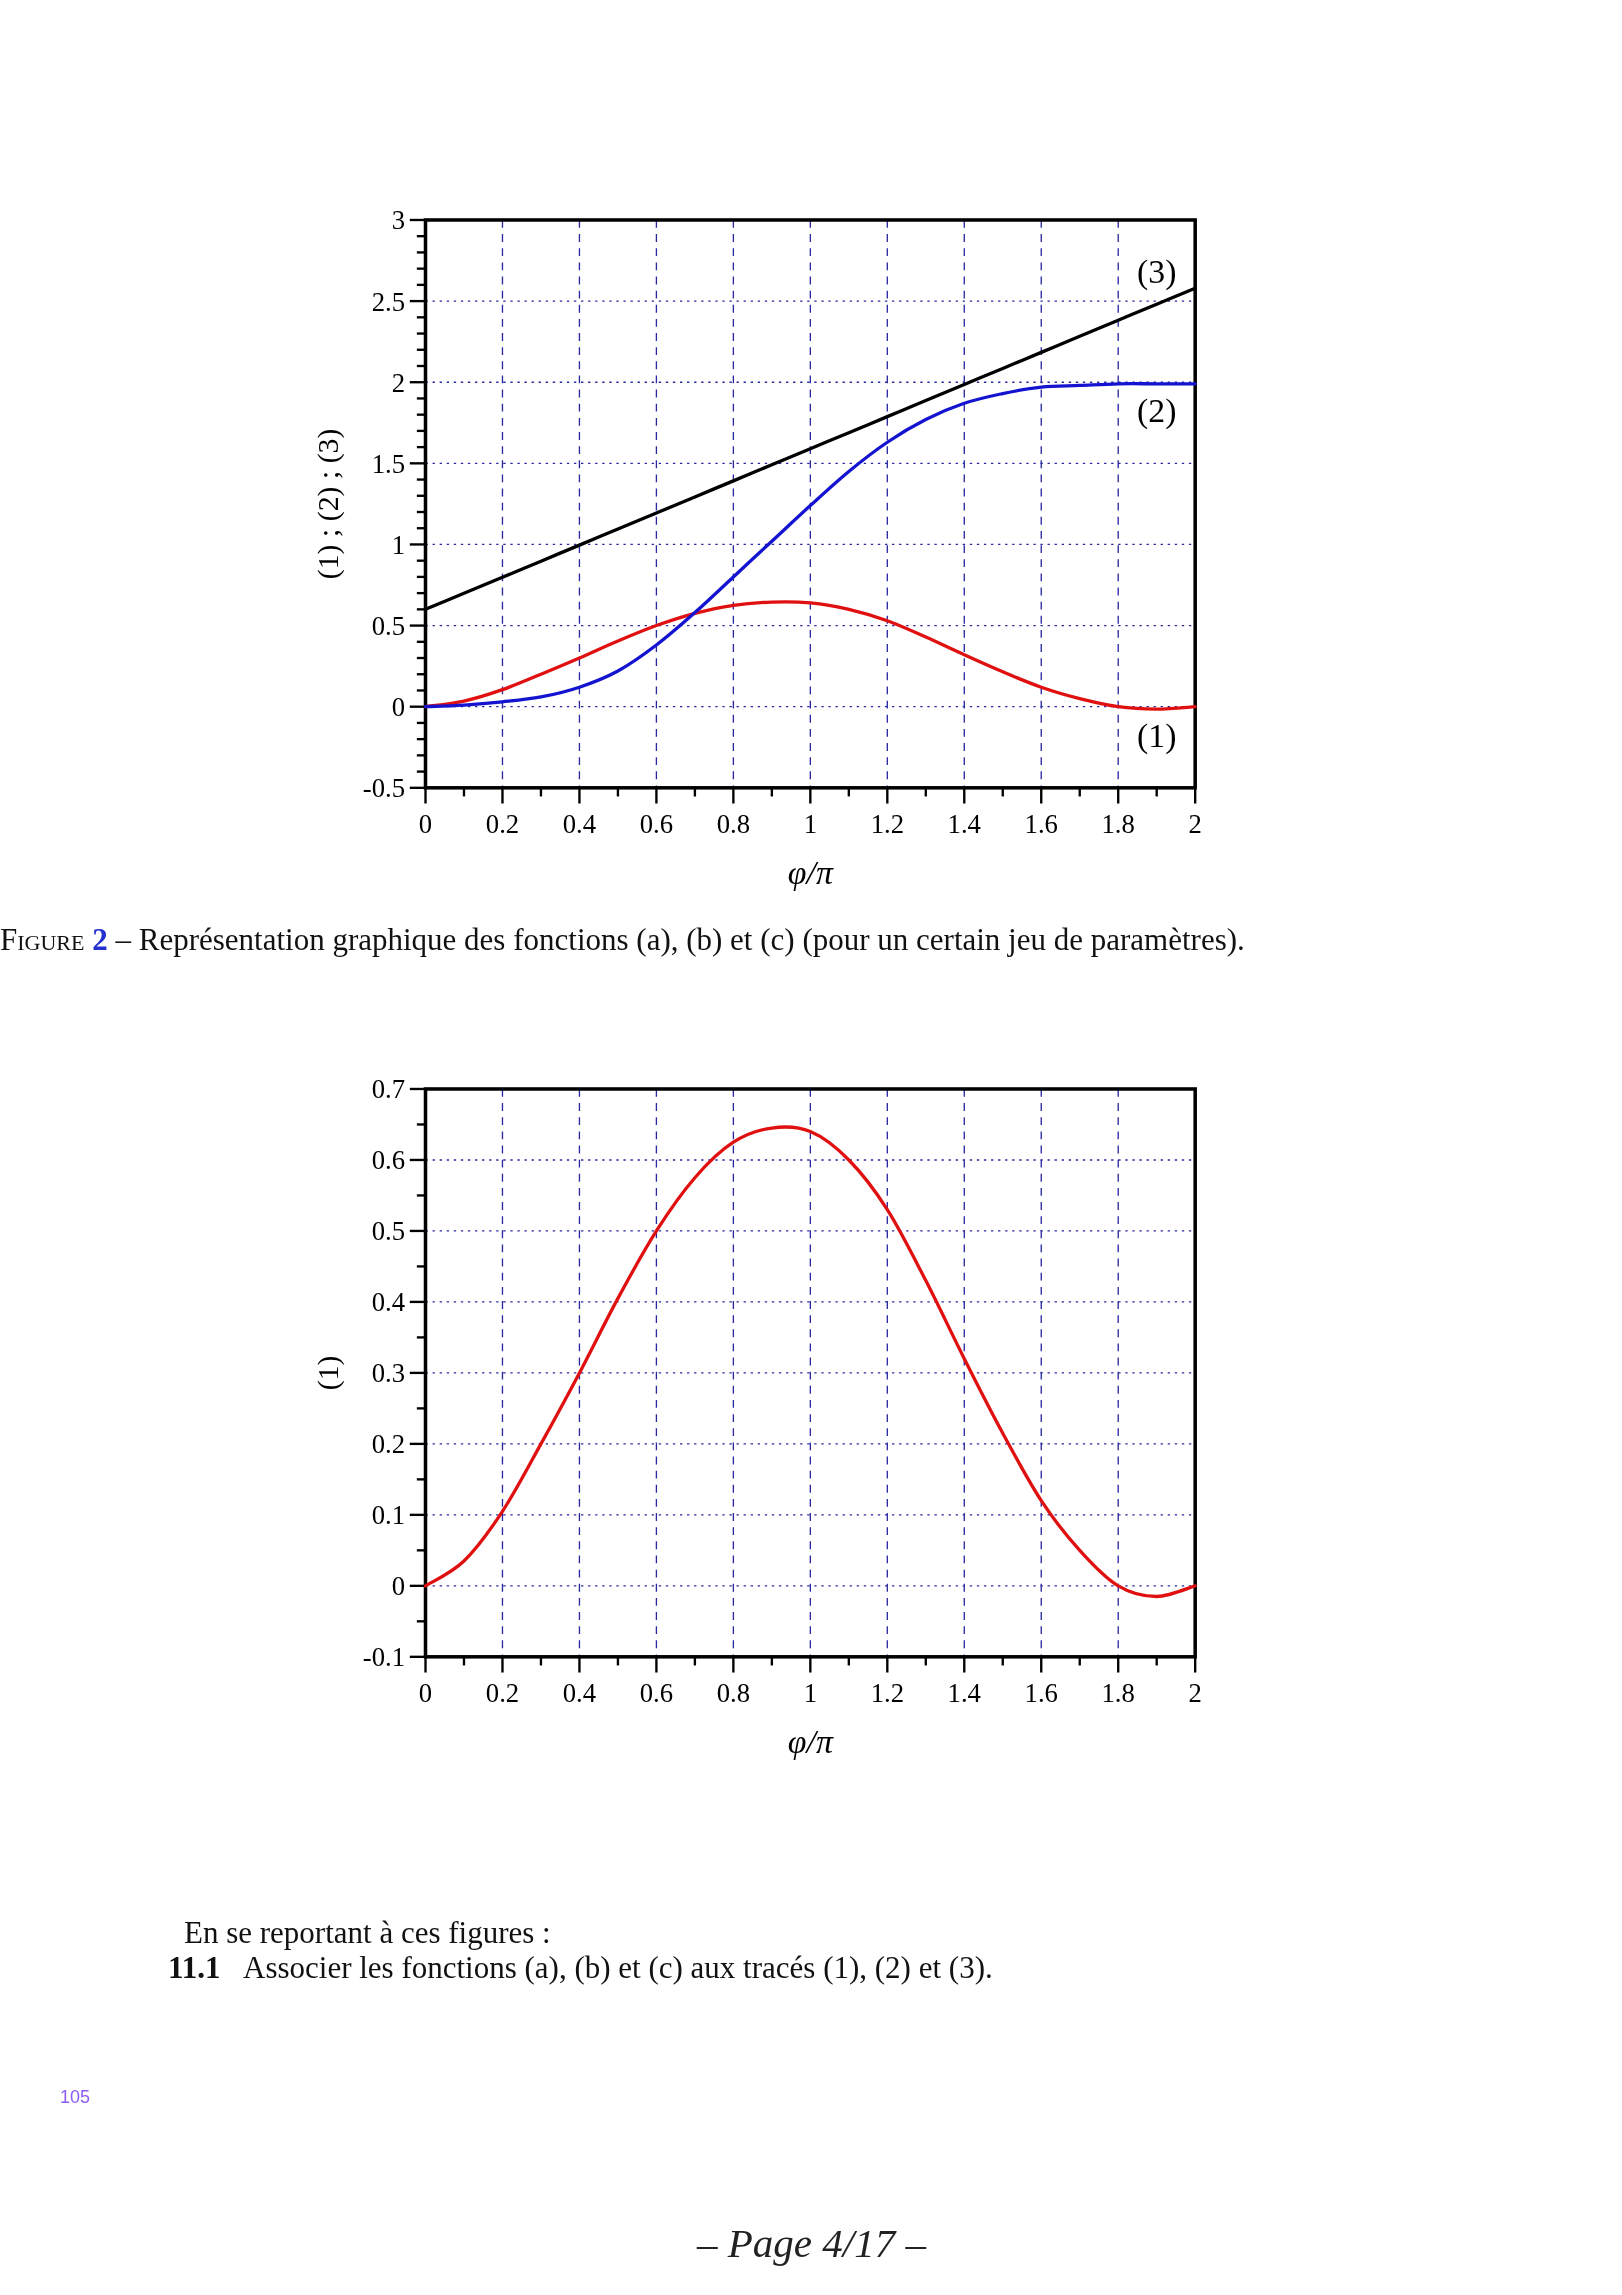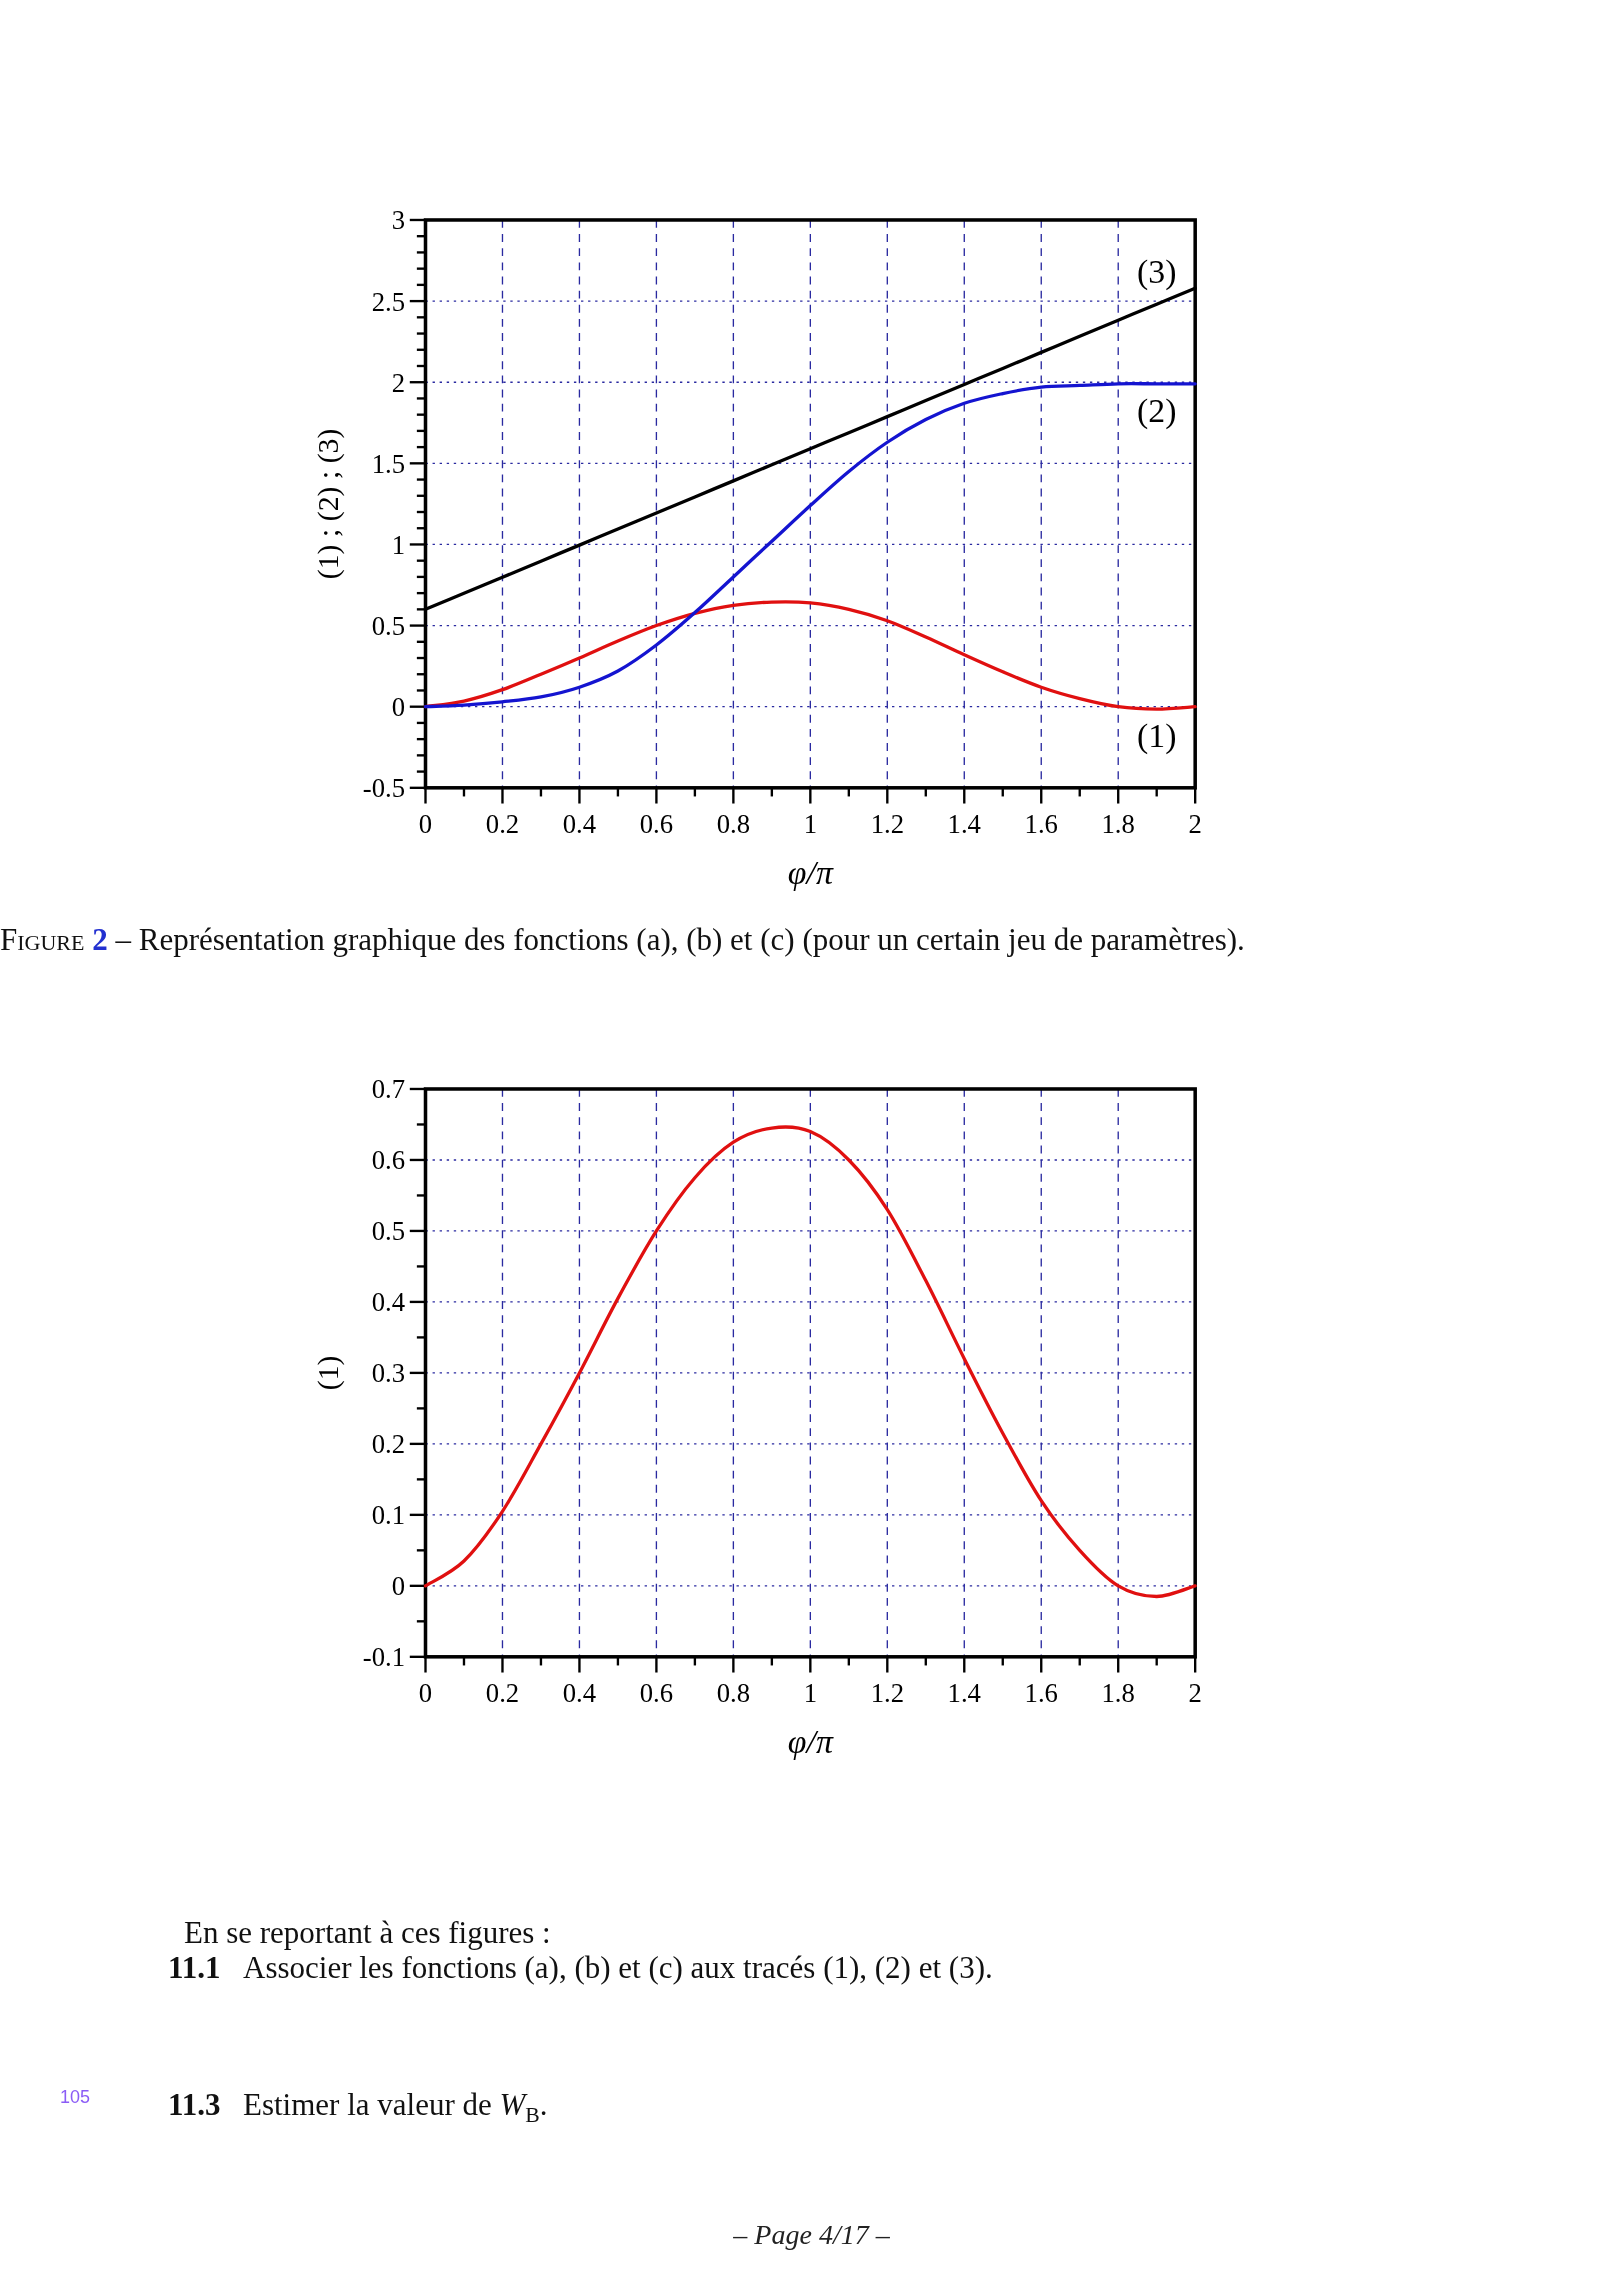--- a/index.html
+++ b/index.html
@@ -28,21 +28,21 @@
   #q3{top:2082px;}
   .wsym{font-style:italic;}
   sub{font-size:70%;}
   .lineno{
     position:absolute;left:60px;top:2087px;
     font-family:Liberation Sans, sans-serif;
     font-size:18px;color:#8b5cf6;
   }
   .footer{
     position:absolute;left:0;top:2219px;width:1623px;text-align:center;
-    font-size:28px;font-style:italic;color:#222;
+    font-size:41px;font-style:italic;color:#222;
   }
 </style>
 </head>
 <body>
 
 <div class="page">
 
   <div class="chart-box" id="chart1">
     <svg width="1021" height="809" viewBox="0 0 1300 1030" xmlns="http://www.w3.org/2000/svg">
         <g>
@@ -257,24 +257,19 @@
 
   <div class="intro">En se reportant à ces figures :</div>
 
   <div class="q-item" id="q1">
     <span class="q-body">
       <span class="q-num">11.1</span><span>Associer les fonctions (a), (b) et (c) aux tracés (1), (2) et (3).</span>
     </span>
   </div>
 
 
-  <div class="q-item" id="q3">
-    <span class="q-body">
-      <span class="q-num">11.3</span><span>Estimer la valeur de </span><span class="wsym">W</span><sub>B</sub><span>.</span>
-    </span>
-  </div>
 
   <div class="lineno">105</div>
 
   <div class="footer">– Page 4/17 –</div>
 
 </div>
 
 
 </body></html>

